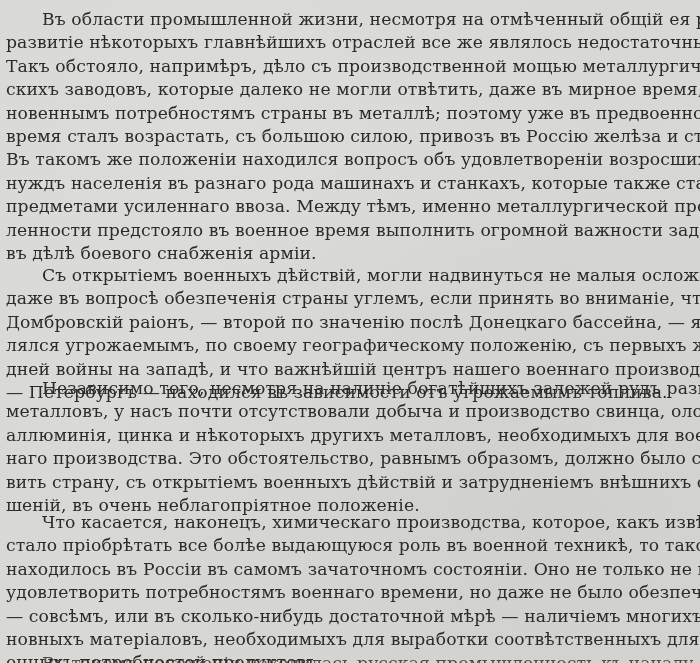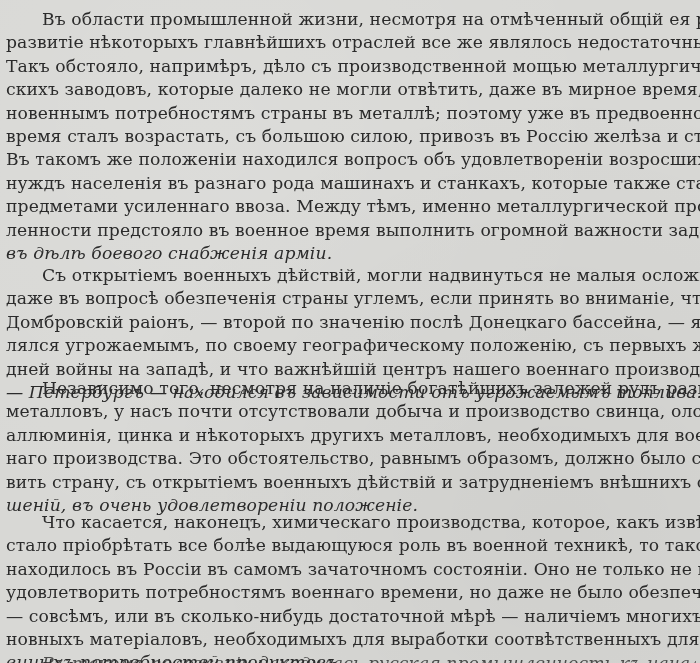--- a/index.html
+++ b/index.html
@@ -37,21 +37,20 @@
     line-height: 23.4px;
     font-size: 17.2px;
     white-space: nowrap;
     text-align: justify;
     text-align-last: justify;
     letter-spacing: 0.1px;
     color: #2b2b2b;
   }
   .line.last {
     text-align-last: left;
-    font-style: italic;
   }
   .line.indent {
     padding-left: 36px;
   }
   .bottom-cut {
     position: absolute;
     left: 6px;
     top: 652px;
     width: 690px;
     height: 11px;
@@ -88,21 +87,21 @@
     <span class="line">дней войны на западѣ, и что важнѣйшій центръ нашего военнаго производства</span>
     <span class="line last">— Петербургъ — находился въ зависимости отъ угрожаемымъ топлива.</span>
   </div>
 
   <div class="para" style="top:377px;">
     <span class="line indent">Независимо того, несмотря на наличіе богатѣйшихъ залежей рудъ разныхъ</span>
     <span class="line">металловъ, у насъ почти отсутствовали добыча и производство свинца, олова,</span>
     <span class="line">аллюминія, цинка и нѣкоторыхъ другихъ металловъ, необходимыхъ для воен-</span>
     <span class="line">наго производства.  Это обстоятельство, равнымъ образомъ, должно было ста</span>
     <span class="line">вить страну, съ открытіемъ военныхъ дѣйствій и затрудненіемъ внѣшнихъ сно-</span>
-    <span class="line last">шеній, въ очень удовлетвореніи положеніе.</span>
+    <span class="line last">шеній, въ очень неблагопріятное положеніе.</span>
   </div>
 
   <div class="para" style="top:511px;">
     <span class="line indent">Что касается, наконецъ, химическаго производства, которое, какъ извѣстно,</span>
     <span class="line">стало пріобрѣтать все болѣе выдающуюся роль въ военной техникѣ, то таковое</span>
     <span class="line">находилось въ Россіи въ самомъ зачаточномъ состояніи. Оно не только не могло</span>
     <span class="line">удовлетворить потребностямъ военнаго времени, но даже не было обезпечено</span>
     <span class="line">— совсѣмъ, или въ сколько-нибудь достаточной мѣрѣ — наличіемъ многихъ ос-</span>
     <span class="line">новныхъ матеріаловъ, необходимыхъ для выработки соотвѣтственныхъ для во-</span>
     <span class="line last">енныхъ потребностей продуктовъ.</span>

